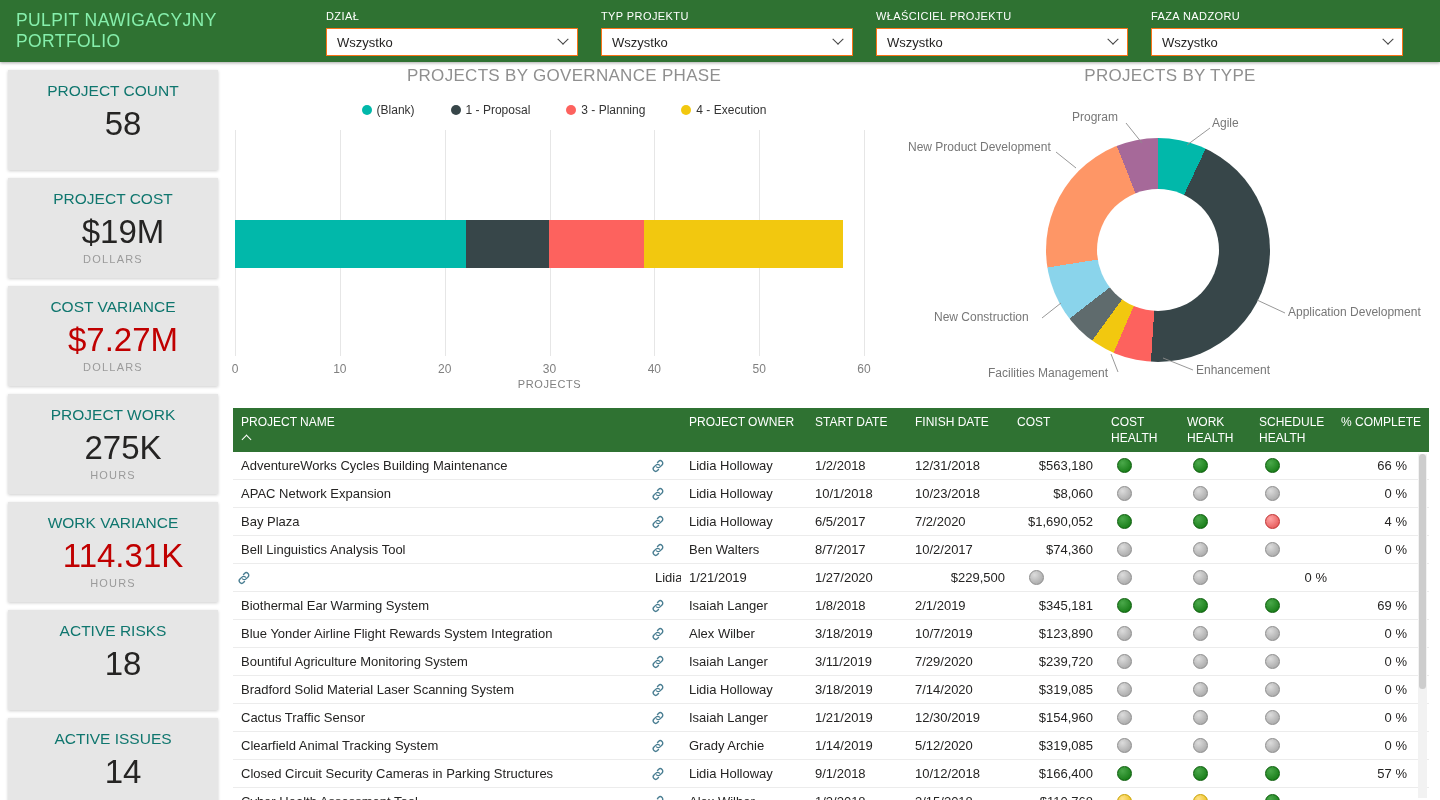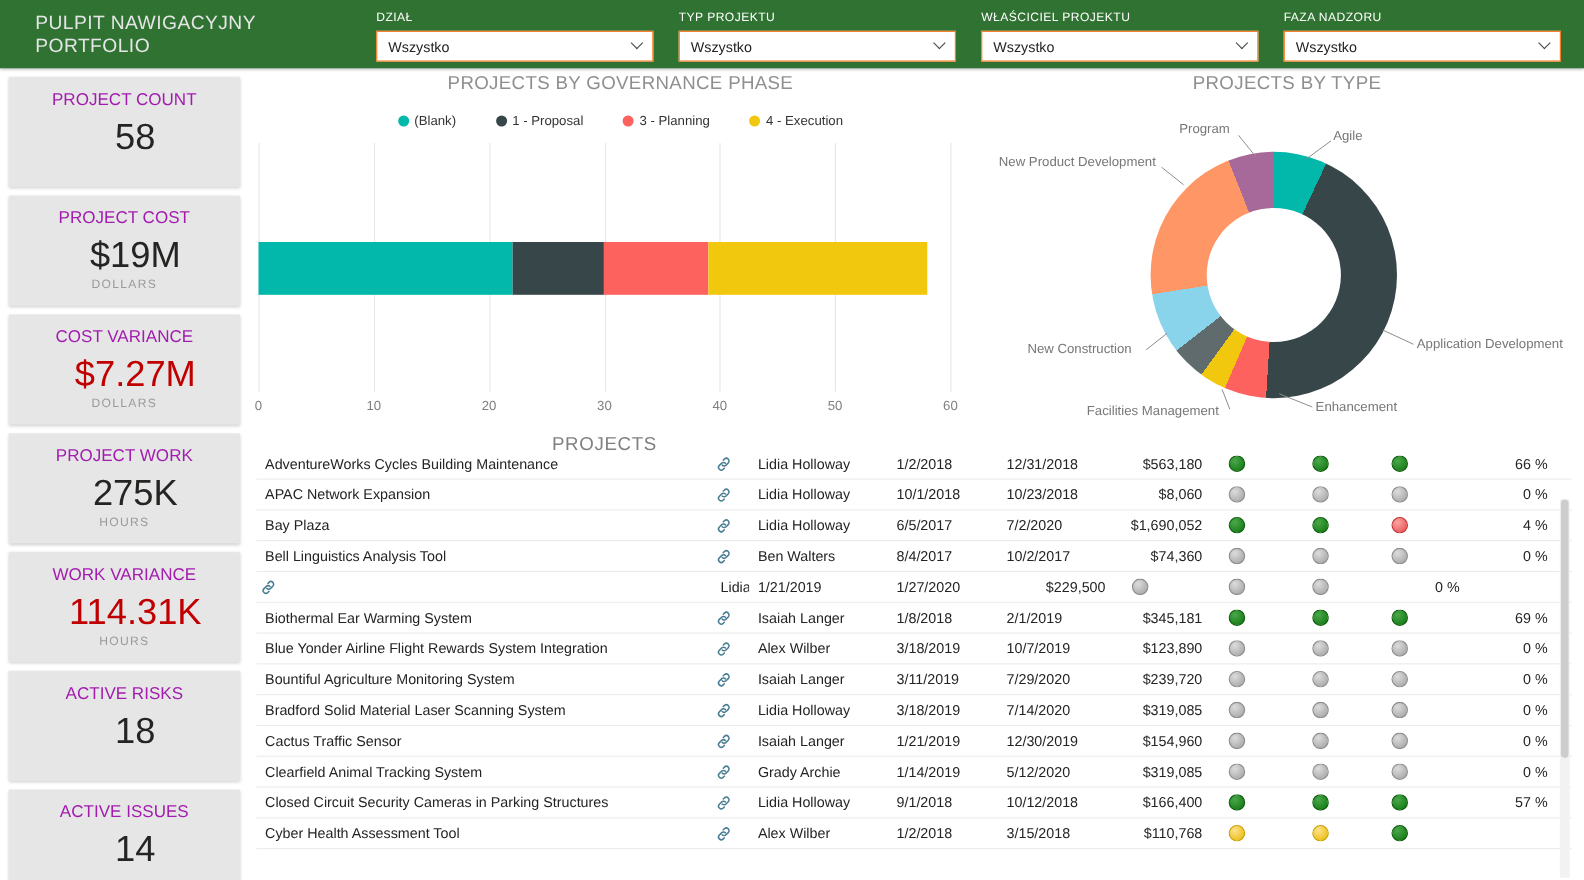--- a/index.html
+++ b/index.html
@@ -3,49 +3,49 @@
 <meta charset="utf-8">
 <style>
   * { box-sizing: border-box; margin: 0; padding: 0; }
   :root { --green:#2f7232; --ink:#252423; --muted:#808080; --red:#c00000; }
   body { font-family: "Liberation Sans", sans-serif; background:#fff; }
   .canvas { position:relative; width:1440px; height:800px; overflow:hidden; background:#fff; }
 
   
   .topbar { position:absolute; left:0; top:0; width:1440px; height:62px; background:var(--green);
             display:flex; align-items:center; box-shadow:0 1px 3px rgba(0,0,0,.35); z-index:5; }
-  .app-title { color:#e5e5e5; font-size:17.5px; letter-spacing:.4px; margin-left:32px; width:310px; flex:none; }
+  .app-title { color:#86efac; font-size:17.5px; letter-spacing:.4px; margin-left:16px; width:310px; flex:none; }
   .filters { display:flex; gap:23px; align-items:flex-end; margin-top:4px; }
   .filter-block { display:flex; flex-direction:column; gap:6px; }
   .filter-label { color:#fff; font-size:11px; letter-spacing:.4px; }
   .dropdown { width:252px; height:28px; background:#fff; border:1px solid #f97316; display:flex;
               align-items:center; justify-content:space-between; padding:0 10px; font-size:13px;
               color:var(--ink); cursor:pointer; }
   .chevron { width:8px; height:8px; border-right:1.3px solid #444; border-bottom:1.3px solid #444;
              transform:rotate(45deg) translate(-2px,-2px); flex:none; }
 
   
   .kpi-col { position:absolute; left:8px; top:70px; width:210px; display:flex; flex-direction:column; gap:8px; }
   .kpi-card { height:100px; background:#e6e6e6; box-shadow:0 1px 3px rgba(0,0,0,.2); text-align:center; padding-top:12px; flex:none; }
-  .kpi-title { font-size:15.5px; color:#a21caf; }
+  .kpi-title { font-size:15.5px; color:#0f766e; }
   .kpi-value { font-size:33px; color:var(--ink); margin-top:7px; line-height:1.05;margin-left:20px; }
   .kpi-unit { font-size:11px; color:#9a9a9a; letter-spacing:1.2px; margin-top:3px; }
 
   
   .chart-title { text-align:center; font-size:17px; color:#8f8f8f; letter-spacing:.3px; }
   .bar-section { position:absolute; left:233px; top:66px; width:662px; height:342px; }
   .legend { display:flex; justify-content:center; gap:36px; margin-top:17px; font-size:12px; color:#333; align-items:center; }
   .legend-item { display:inline-flex; align-items:center; cursor:pointer; }
   .legend-dot { width:10px; height:10px; border-radius:50%; display:inline-block; margin-right:5px; }
   .plot { position:absolute; left:2px; top:64px; width:629px; height:226px; }
   .gridline { position:absolute; top:0; bottom:0; width:1px; background:#e6e6e6; }
   .bar-track { position:absolute; left:0; top:90px; height:48px; width:100%; display:flex; }
   .bar-seg { height:100%; }
   .tick { position:absolute; top:232px; transform:translateX(-50%); font-size:12px; color:var(--muted); }
-  .xlabel { position:absolute; top:264px; left:0; width:100%; text-align:center; font-size:17px;
+  .xlabel { position:absolute; top:248px; left:0; width:100%; text-align:center; font-size:11px;
             color:var(--muted); letter-spacing:.6px; }
 
   .donut-section { position:absolute; left:900px; top:66px; width:540px; height:342px; }
   .donut { position:absolute; left:146px; top:72px; width:224px; height:224px; border-radius:50%; cursor:pointer; }
   .donut-hole { position:absolute; left:50%; top:50%; width:122px; height:122px; margin:-61px 0 0 -61px;
                 border-radius:50%; background:#fff; }
   .donut-label { position:absolute; font-size:12px; color:#777; white-space:nowrap; }
   .leader-svg { position:absolute; left:0; top:0; pointer-events:none; }
 
   
@@ -211,20 +211,32 @@
   <div class="donut-label" style="left: 312px; top: 50px;">Agile</div>
       <div class="donut-label" style="left: 388px; top: 239px;">Application Development</div>
       <div class="donut-label" style="left: 296px; top: 297px;">Enhancement</div>
       <div class="donut-label" style="left: 88px; top: 300px;">Facilities Management</div>
       <div class="donut-label" style="left: 34px; top: 244px;">New Construction</div>
       <div class="donut-label" style="left: 8px; top: 74px;">New Product Development</div>
       <div class="donut-label" style="left: 172px; top: 44px;">Program</div>
     </section>
 
   <section class="table-section">
+    <div class="t-header">
+        <div class="th col-name"><div>PROJECT NAME</div><span class="sort-caret"></span></div>
+        <div class="th col-link"></div>
+        <div class="th col-owner">PROJECT OWNER</div>
+        <div class="th col-start">START DATE</div>
+        <div class="th col-finish">FINISH DATE</div>
+        <div class="th col-cost">COST</div>
+        <div class="th col-h1">COST HEALTH</div>
+        <div class="th col-h2">WORK HEALTH</div>
+        <div class="th col-h3">SCHEDULE HEALTH</div>
+        <div class="th col-complete">% COMPLETE</div>
+      </div>
     <div class="t-body">
         <div class="t-row">
           <div class="td col-name">AdventureWorks Cycles Building Maintenance</div>
           <div class="td col-link">
             <span class="link-icon-wrap">
               <svg width="14" height="14" viewBox="0 0 24 24" fill="none" stroke="#4a7e92" stroke-width="2.4" stroke-linecap="round">
                 <path d="M9.5 13.5a4.2 4.2 0 0 0 6 0l3.4-3.4a4.24 4.24 0 1 0-6-6l-1.7 1.7"></path>
                 <path d="M14.5 10.5a4.2 4.2 0 0 0-6 0l-3.4 3.4a4.24 4.24 0 1 0 6 6l1.7-1.7"></path>
               </svg>
             </span>
@@ -298,21 +310,21 @@
           <div class="td col-name">Bell Linguistics Analysis Tool</div>
           <div class="td col-link">
             <span class="link-icon-wrap">
               <svg width="14" height="14" viewBox="0 0 24 24" fill="none" stroke="#4a7e92" stroke-width="2.4" stroke-linecap="round">
                 <path d="M9.5 13.5a4.2 4.2 0 0 0 6 0l3.4-3.4a4.24 4.24 0 1 0-6-6l-1.7 1.7"></path>
                 <path d="M14.5 10.5a4.2 4.2 0 0 0-6 0l-3.4 3.4a4.24 4.24 0 1 0 6 6l1.7-1.7"></path>
               </svg>
             </span>
           </div>
           <div class="td col-owner">Ben Walters</div>
-          <div class="td col-start">8/4/2017</div>
+          <div class="td col-start">8/7/2017</div>
           <div class="td col-finish">10/2/2017</div>
           <div class="td col-cost">$74,360</div>
           <div class="td col-dot">
             <span class="dot gray"></span>
           </div>
           <div class="td col-dot">
             <span class="dot gray"></span>
           </div>
           <div class="td col-dot">
             <span class="dot gray"></span>

